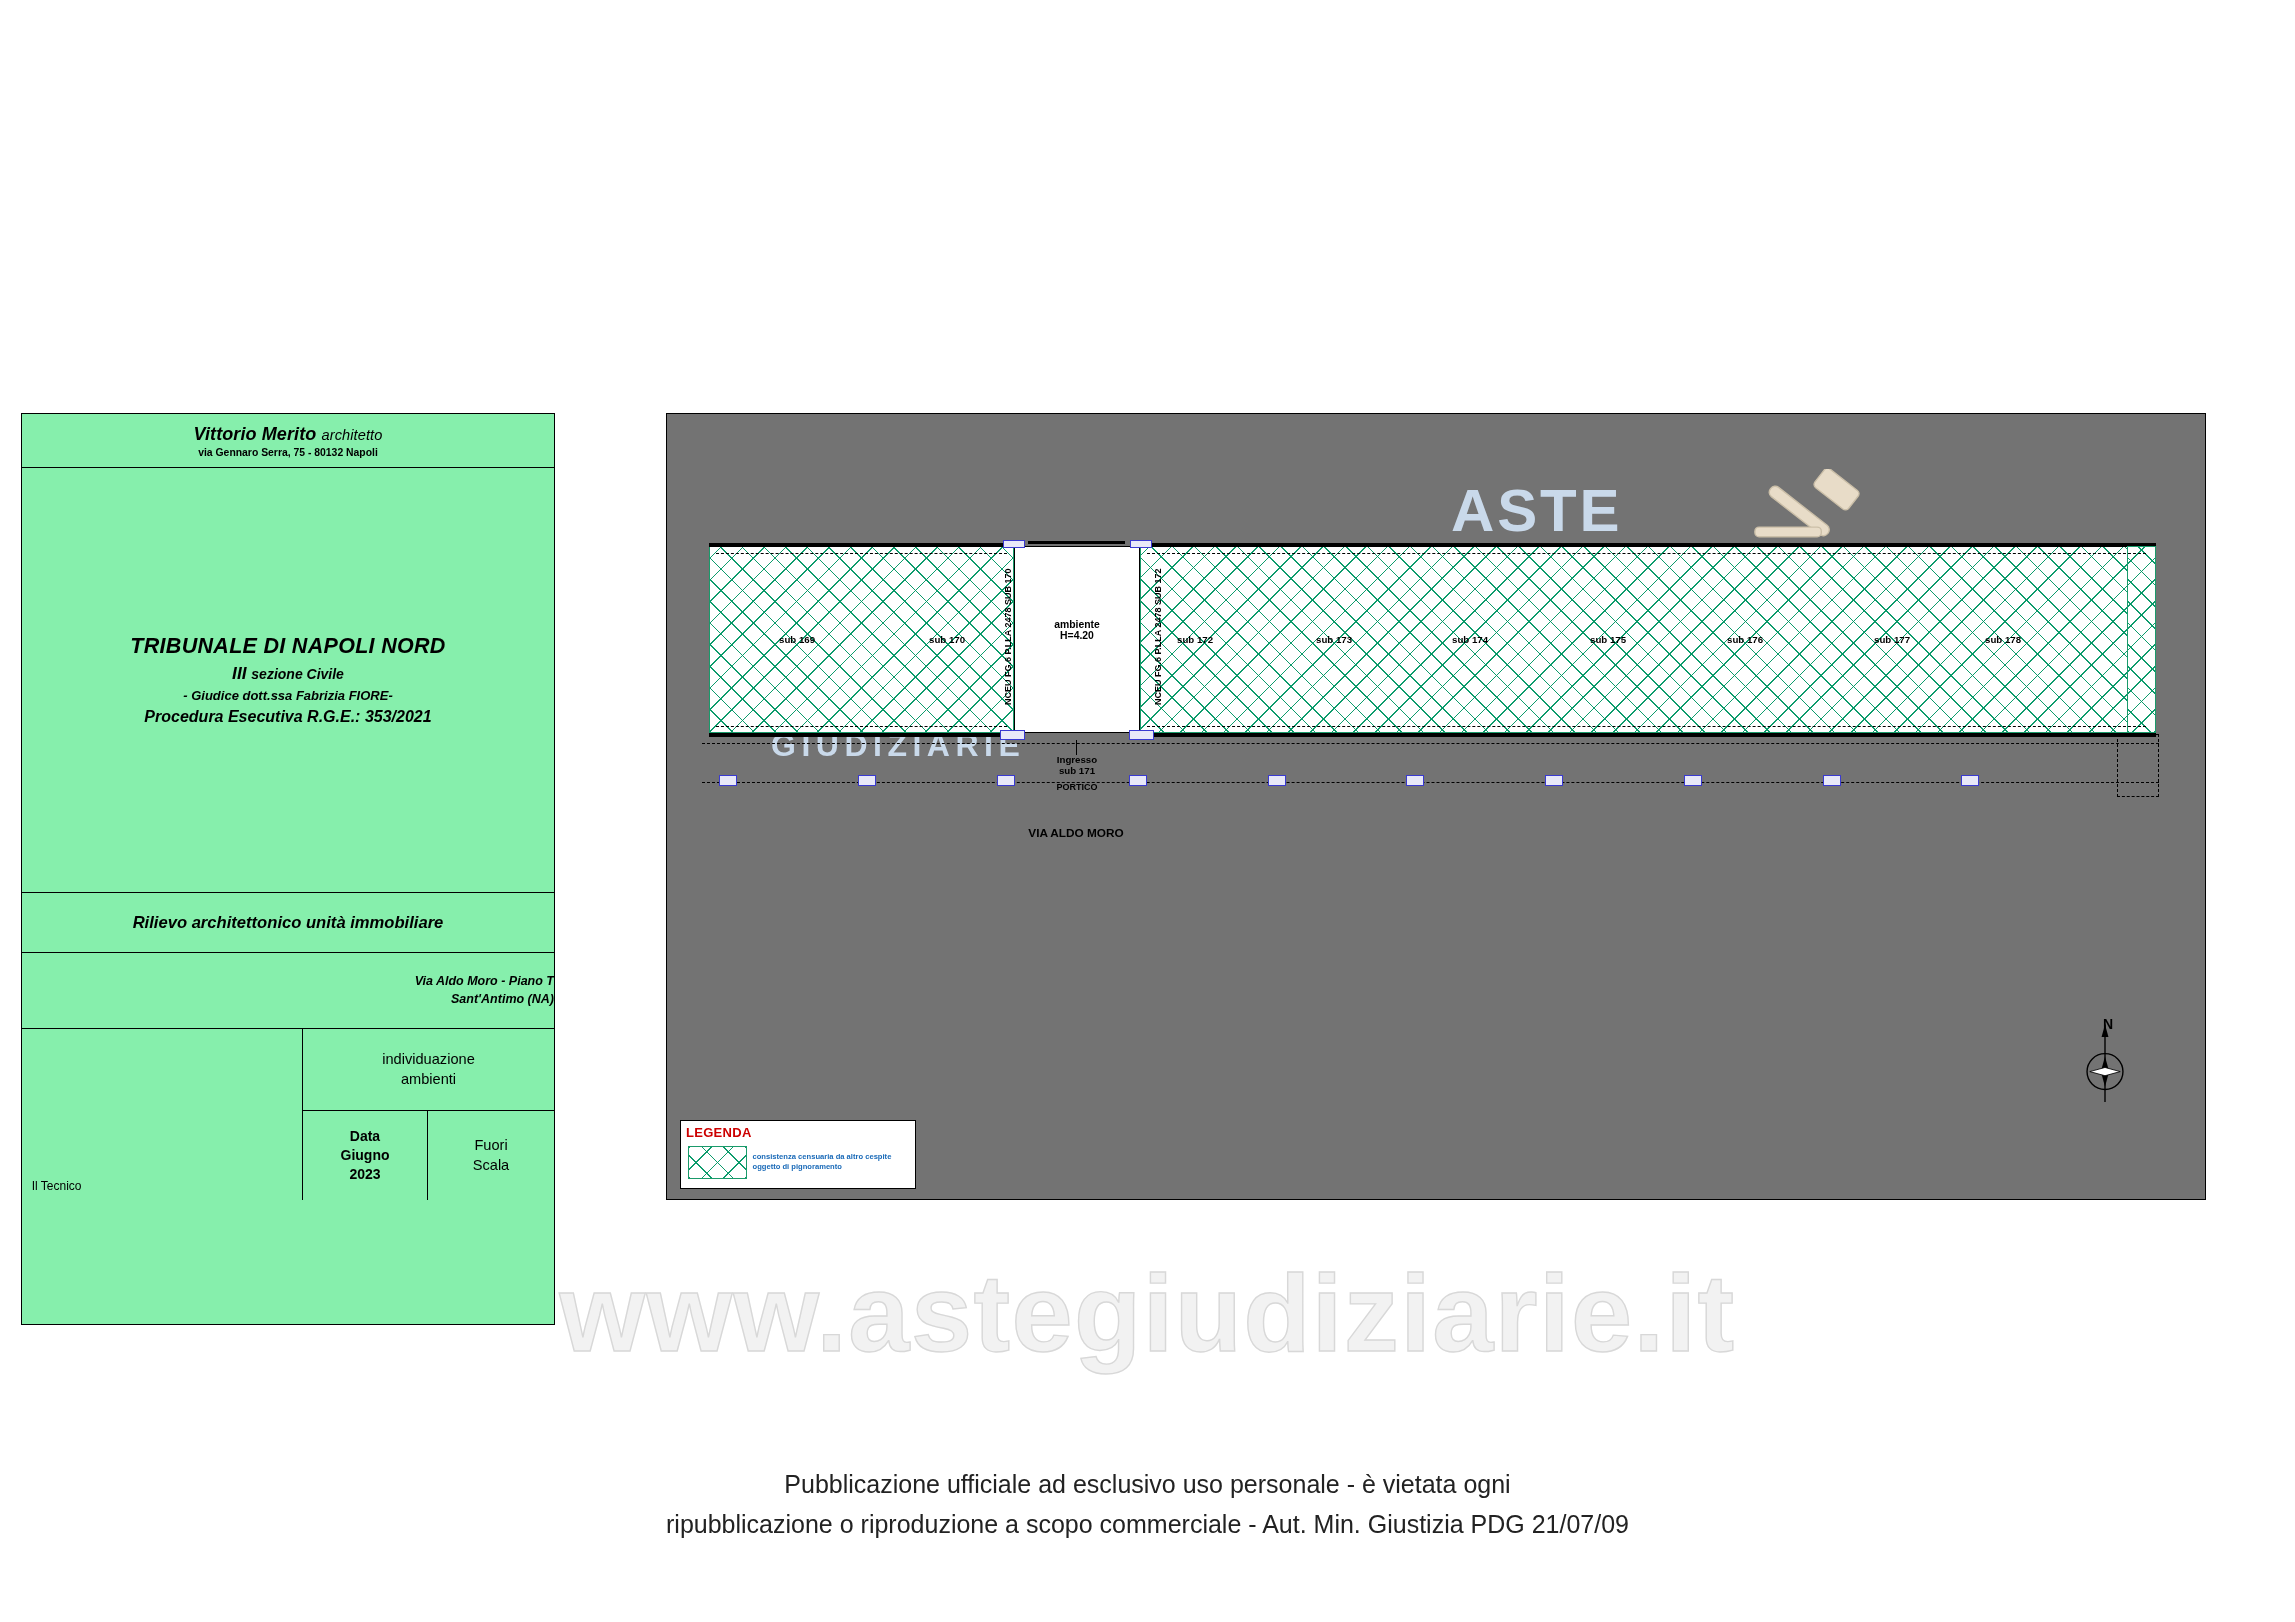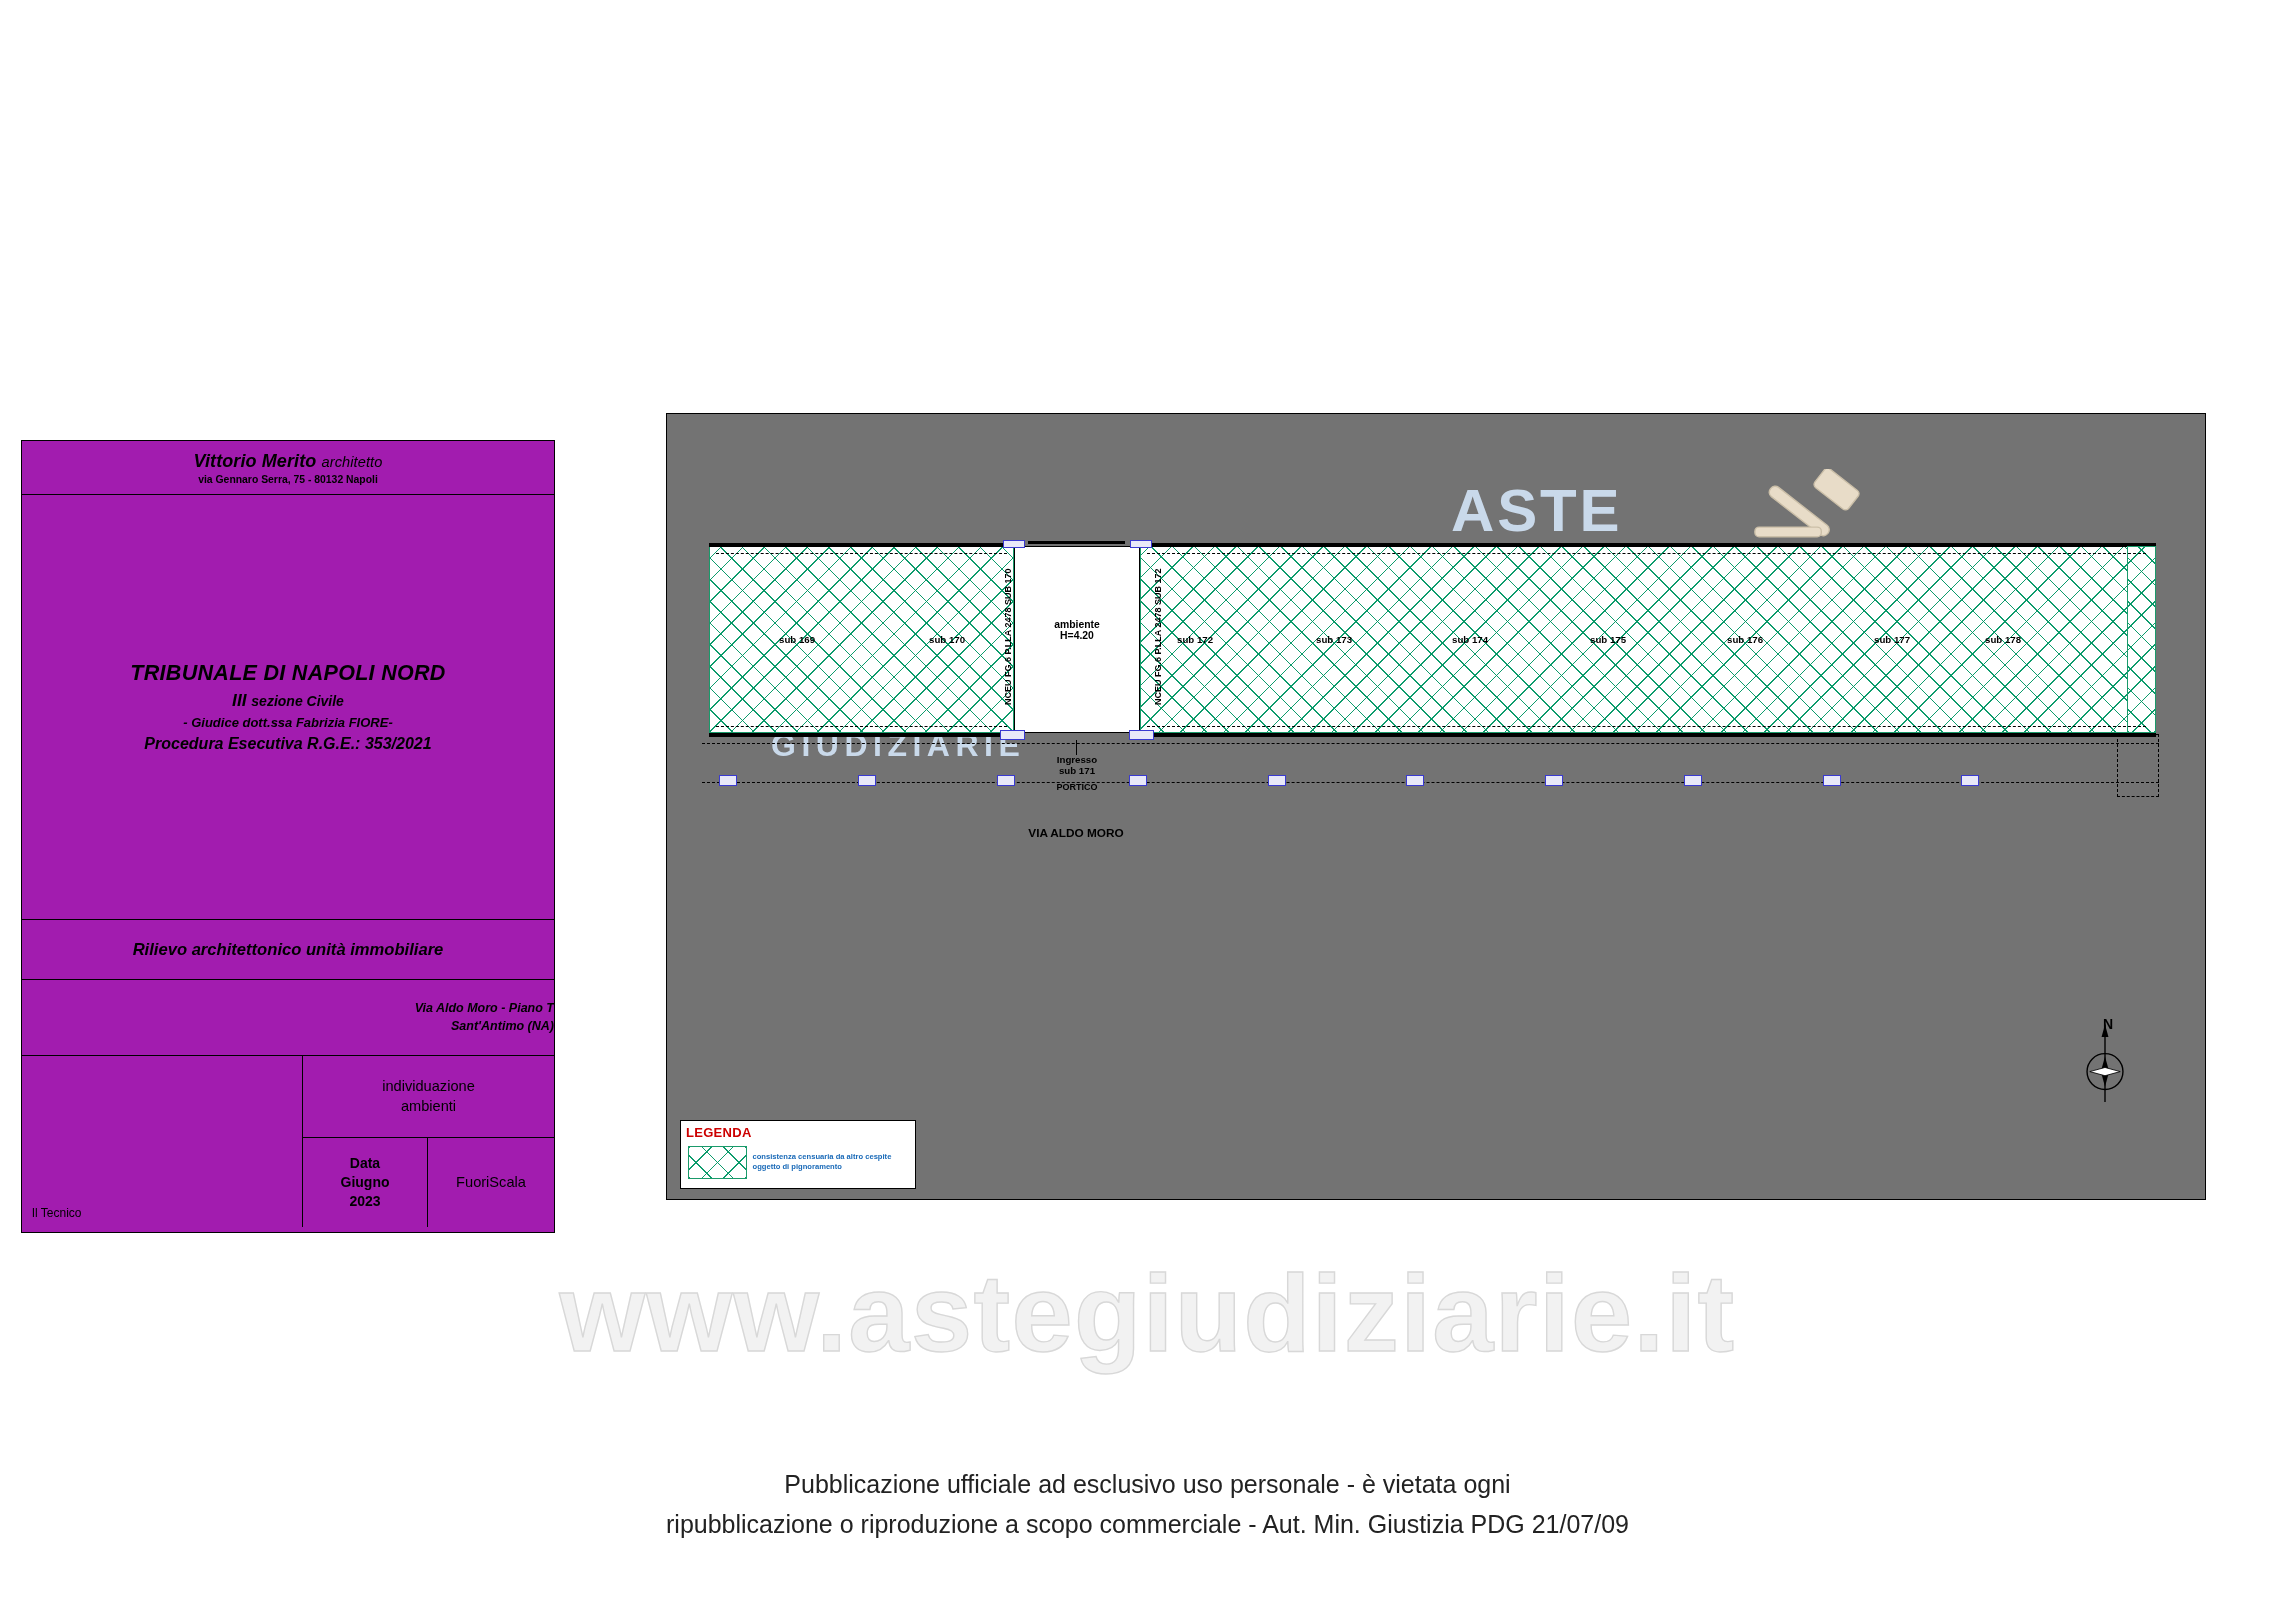--- a/index.html
+++ b/index.html
@@ -23,25 +23,24 @@
     width: 2185px;
     height: 787px;
   }
 
   
   #cartiglio {
     position: absolute;
     left: 0;
     top: 0;
     width: 534px;
-    height: 793px;
+    height: 912px;
     border: 1.4px solid #000;
     box-sizing: border-box;
-    background: #a21caf;
-    margin-top: 27px;
+    background: #86efac;
   }
   .cart-row {
     border-bottom: 1.4px solid #000;
     box-sizing: border-box;
     width: 100%;
     position: relative;
   }
   .cart-row:last-child { border-bottom: none; }
 
   #cart-head {
@@ -176,21 +175,21 @@
     flex-direction: column;
     align-items: center;
     justify-content: center;
     font-size: 14px;
     font-weight: bold;
     line-height: 1.35;
   }
   #cb-scala {
     flex: 1;
     display: flex;
-    flex-direction: row;
+    flex-direction: column;
     align-items: center;
     justify-content: center;
     font-size: 14.6px;
     line-height: 1.35;
   }
 
   
   #elab-col {
     position: absolute;
     left: 534px;

